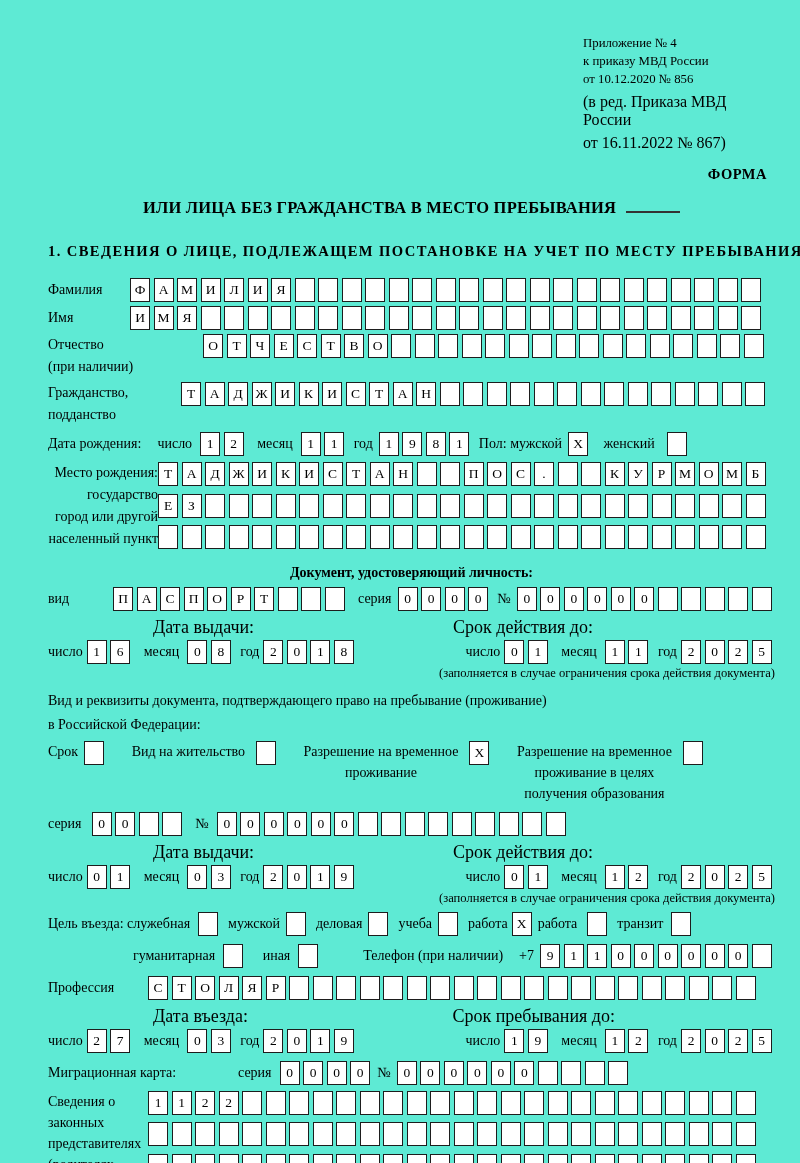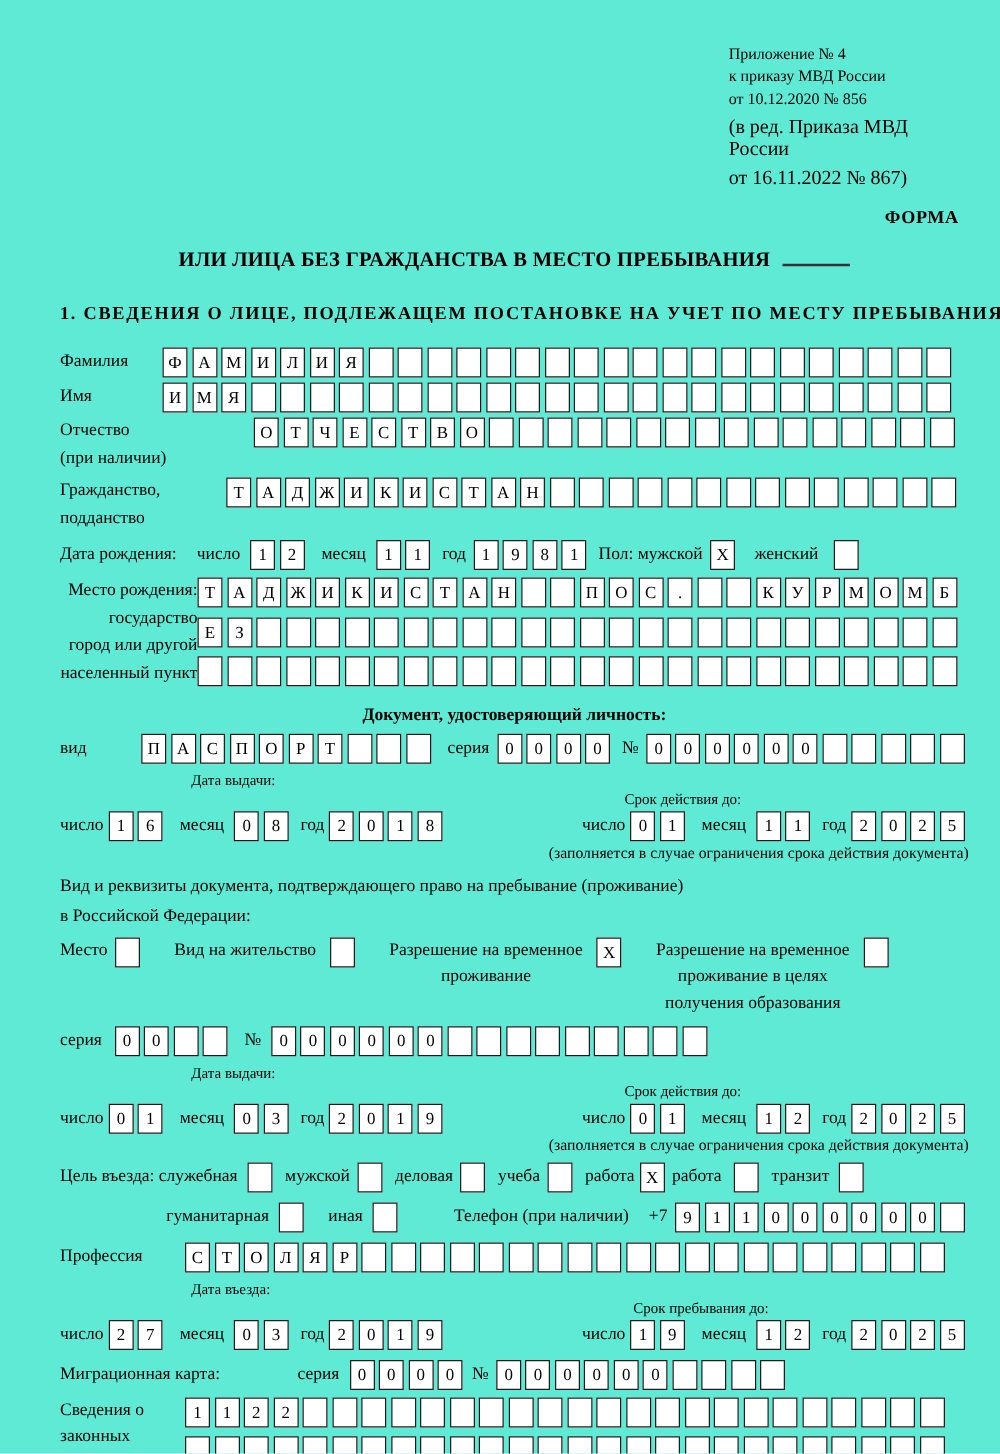--- a/index.html
+++ b/index.html
@@ -20,21 +20,21 @@
   .lblcol{flex:none;line-height:22px;}
   .cells{display:flex;flex:none;}
   .cell{box-sizing:border-box;flex:none;width:20px;height:24px;border:1.7px solid #1d1d1d;
         margin-right:3.5px;display:flex;align-items:center;justify-content:center;
         font-size:13.5px;background:#fff;}
   .w82{width:82px;} .w100{width:100px;} .w110{width:110px;text-align:right;} .w133{width:133px;} .w155{width:155px;} .w65{width:65px;} .w150{width:150px;}
   .ml4{margin-left:4px;} .ml6{margin-left:6px;} .ml8{margin-left:8px;} .ml10{margin-left:10px;}
   .ml12{margin-left:12px;} .ml16{margin-left:16px;} .ml24{margin-left:24px;} .ml40{margin-left:40px;}
   .stack .cells{margin-bottom:7.5px;}
   .doc-head{font-weight:bold;text-align:center;margin:8px 0 6px 0;font-size:14px;}
-  .dateheads{display:flex;margin:6px 0 2px 0;font-size:12px;flex-direction:column;}
+  .dateheads{display:flex;margin:6px 0 2px 0;font-size:18px;}
   .dh-left{margin-left:105px;}
   .dh-right{margin-left:auto;margin-right:182px;}
   .dates{display:flex;align-items:center;margin-bottom:2px;}
   .dgroup{display:flex;align-items:center;}
   .dgroup-r{margin-left:auto;}
   .note{font-size:12.6px;text-align:right;margin:0 0 6px 0;}
   .para{margin:8px 0 2px 0;line-height:24px;}
   .cbrow{display:flex;align-items:flex-start;margin-top:4px;margin-bottom:8px;}
   .cbtext{text-align:center;line-height:21px;flex:none;}
   .cbbox{margin-left:11px;margin-top:0;}
@@ -400,21 +400,21 @@
       </span>
     </div>
     <div class="note">(заполняется в случае ограничения срока действия документа)</div>
 
     <div class="para">
       <div>Вид и реквизиты документа, подтверждающего право на пребывание (проживание)</div>
       <div>в Российской Федерации:</div>
     </div>
 
     <div class="cbrow">
-      <span class="cbtext">Место</span>
+      <span class="cbtext">Срок</span>
       <span class="cell cbbox" style="margin-left:6px;"></span>
       <span class="cbtext ml24">Вид на жительство</span>
       <span class="cell cbbox"></span>
       <span class="cbtext ml24">
         <div>Разрешение на временное</div>
         <div>проживание</div>
       </span>
       <span class="cell cbbox">X</span>
       <span class="cbtext ml24">
         <div>Разрешение на временное</div>

